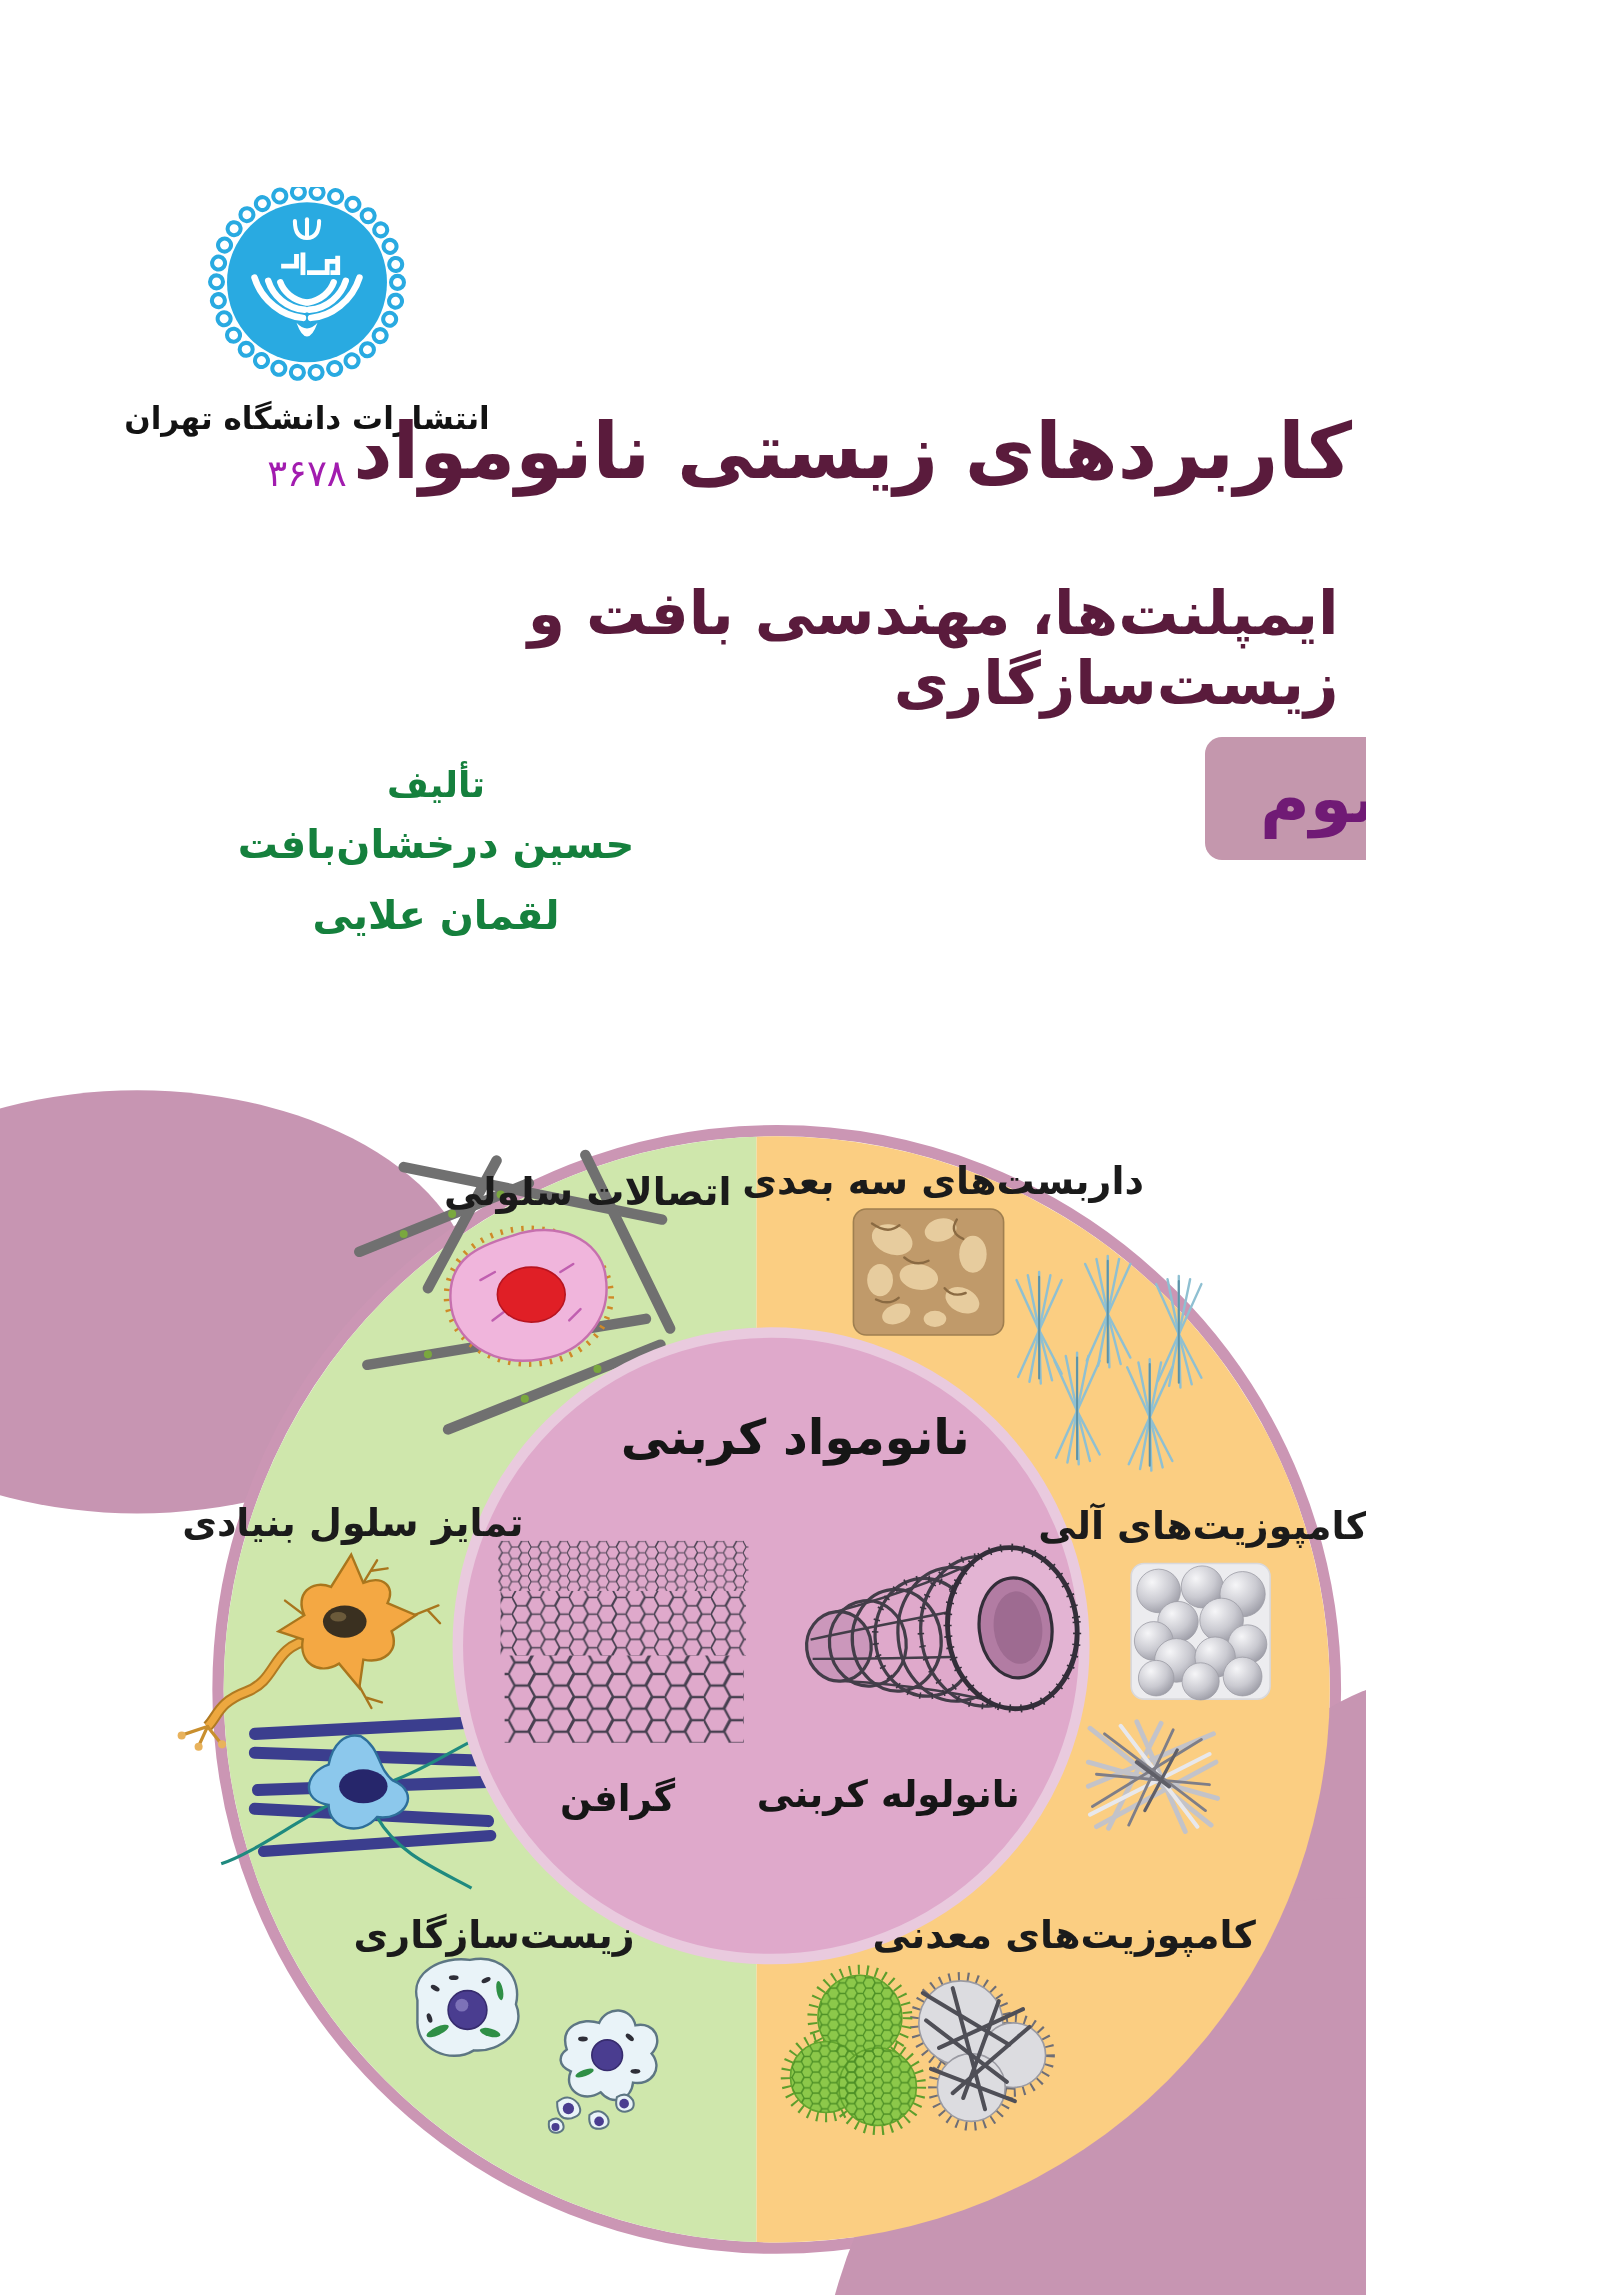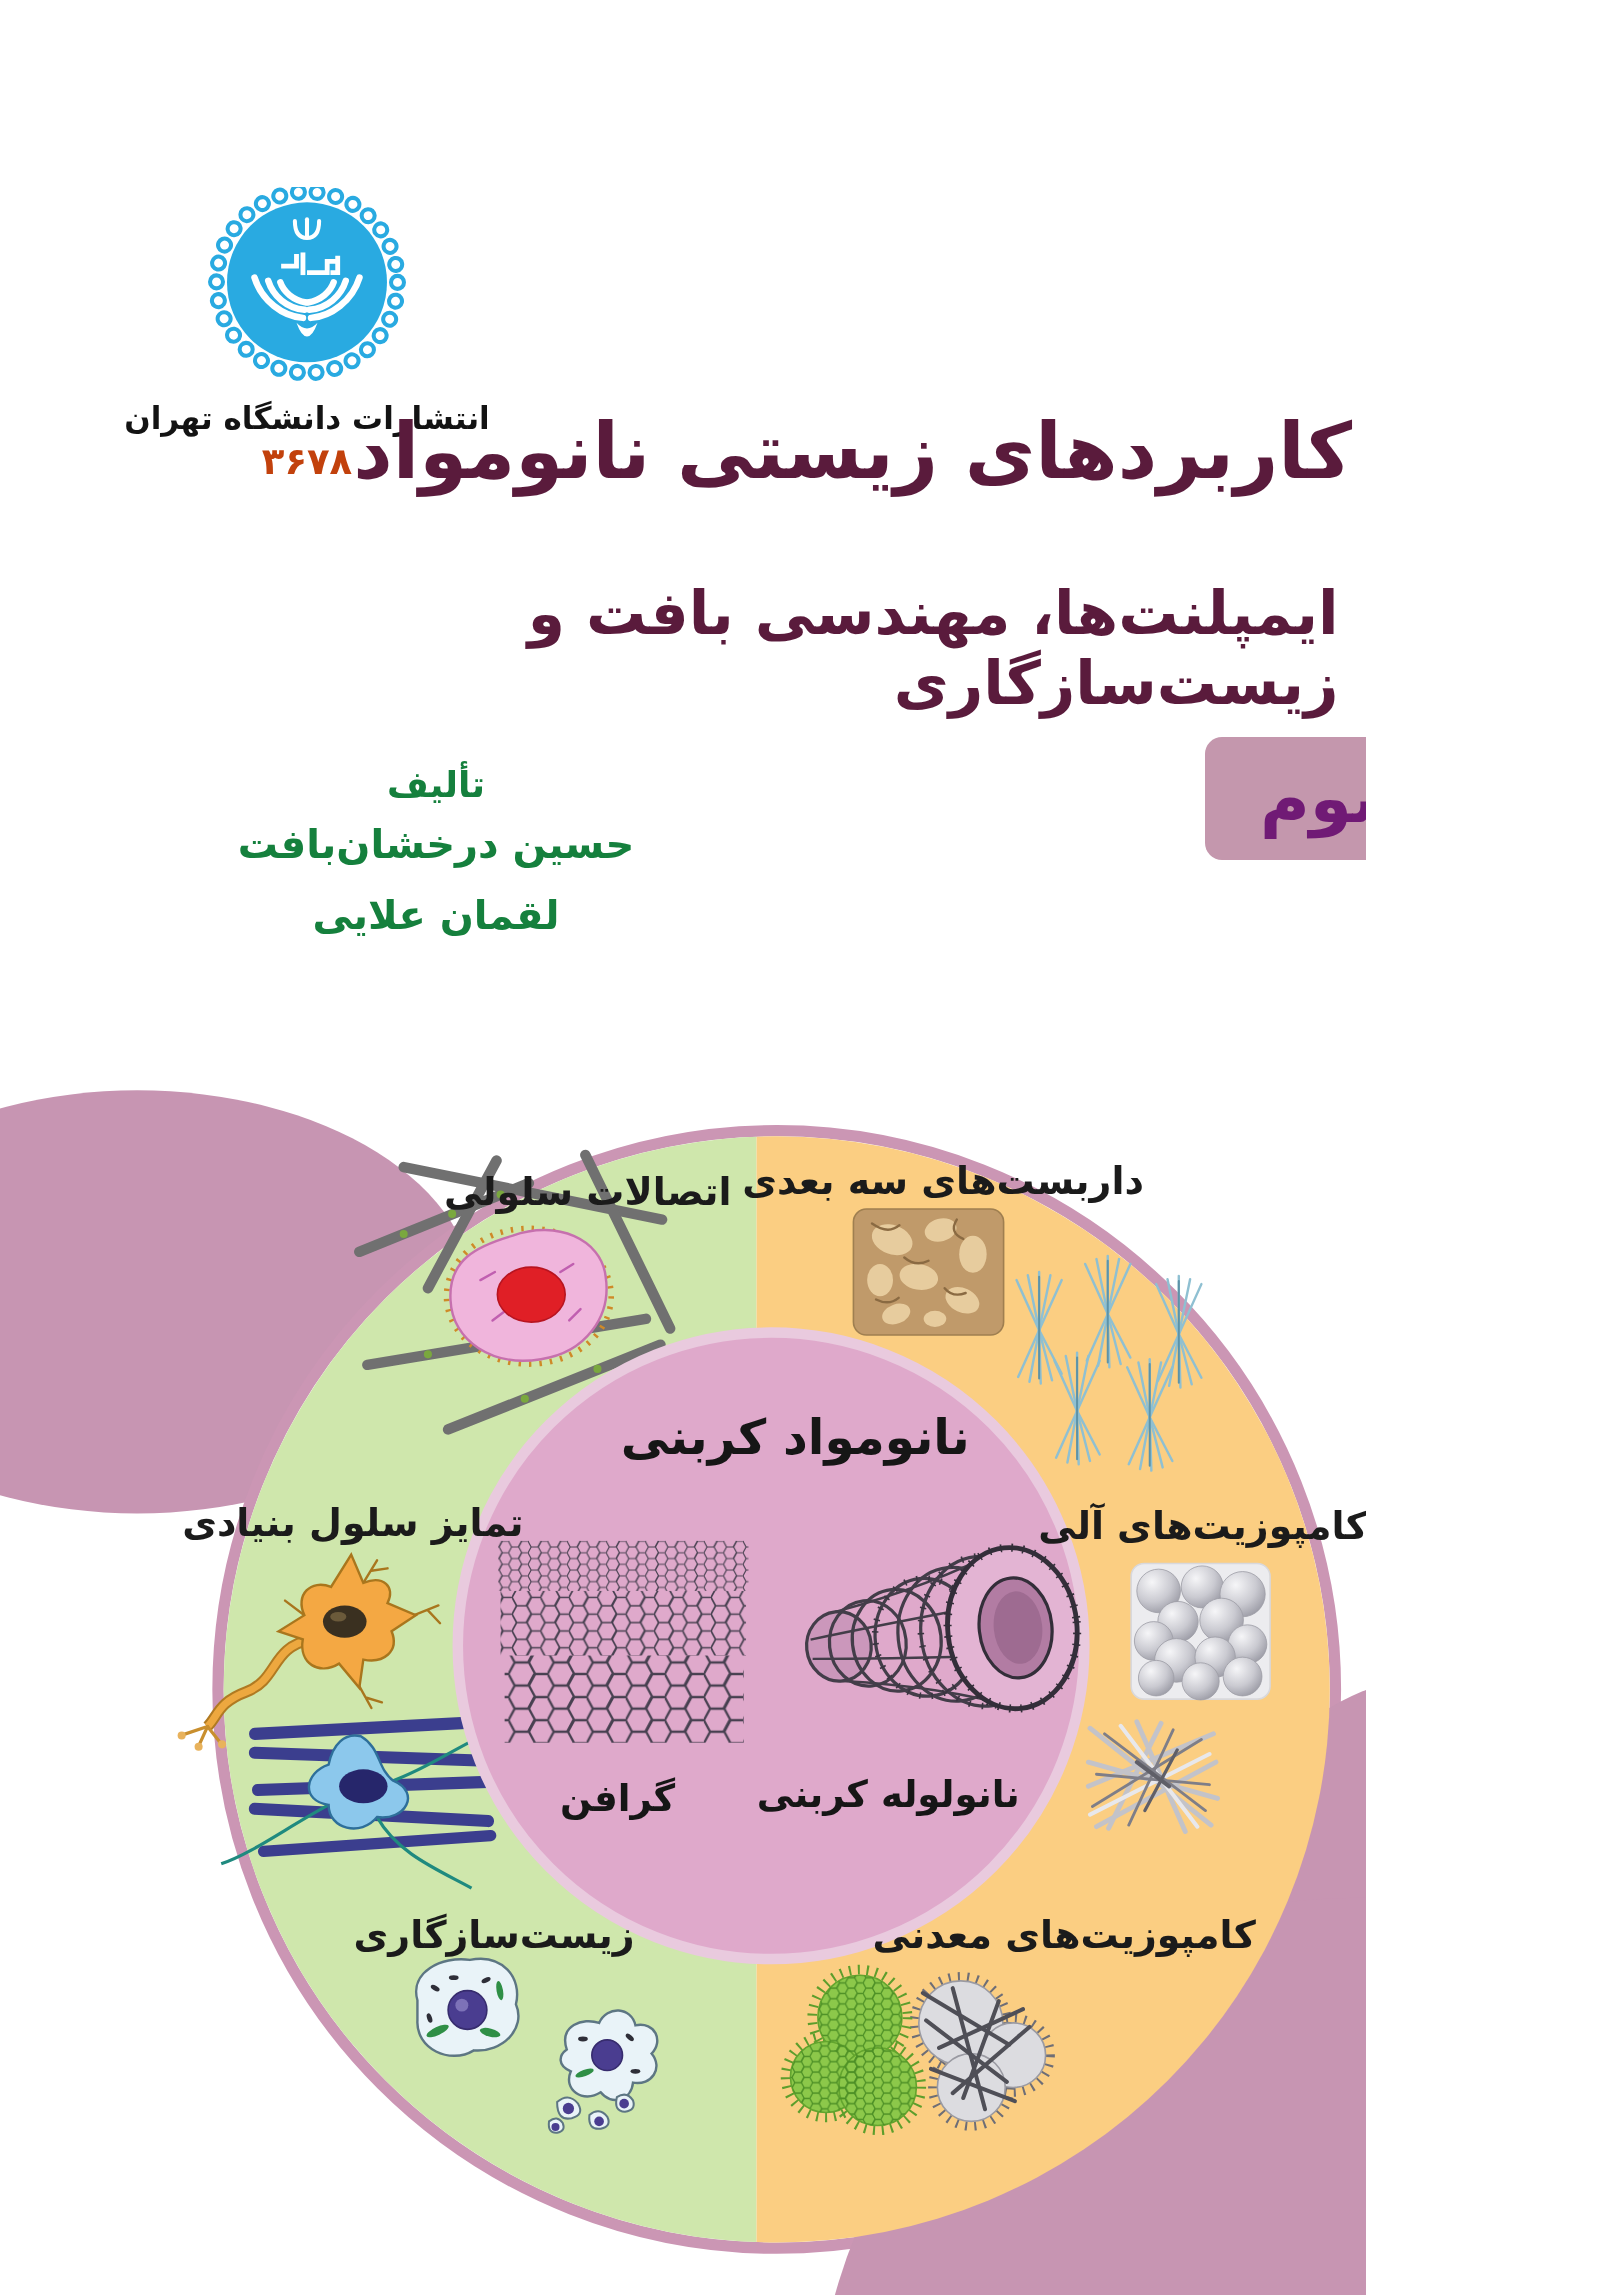--- a/index.html
+++ b/index.html
@@ -4,21 +4,21 @@
 <style>
   html,body{margin:0;padding:0;background:#fff;}
   .page{
     position:relative;width:1366px;height:2295px;overflow:hidden;background:#ffffff;
     font-family:"DejaVu Sans",sans-serif;
   }
   
   .publisher{position:absolute;left:113px;top:187px;width:388px;text-align:center;}
   .publisher .logo{display:block;margin:0 auto;}
   .publisher-name{margin-top:11.3px;font-size:31px;font-weight:bold;color:#131313;direction:rtl;}
-  .publisher-number{margin-top:4px;font-size:37px;font-weight:bold;color:#c2410c;letter-spacing:8px;direction:rtl;}
+  .publisher-number{margin-top:16px;font-size:37px;font-weight:normal;color:#a21caf;letter-spacing:8px;direction:rtl;}
   
   .title{
     position:absolute;right:14px;top:404px;width:1211px;direction:rtl;text-align:right;
     font-size:77px;font-weight:bold;color:#5a1b3c;line-height:1.25;
   }
   .subtitle{
     position:absolute;right:27.5px;top:578px;width:1211px;direction:rtl;text-align:right;
     font-size:60px;font-weight:bold;color:#5a1b3c;
   }
   

